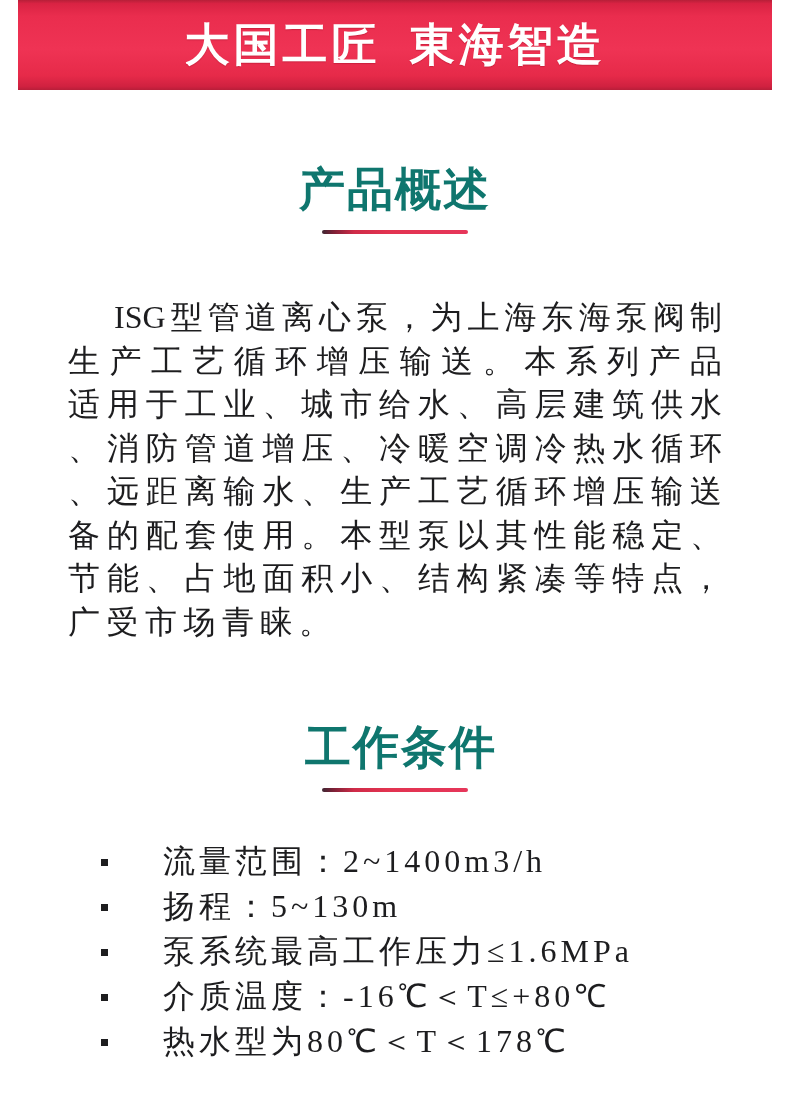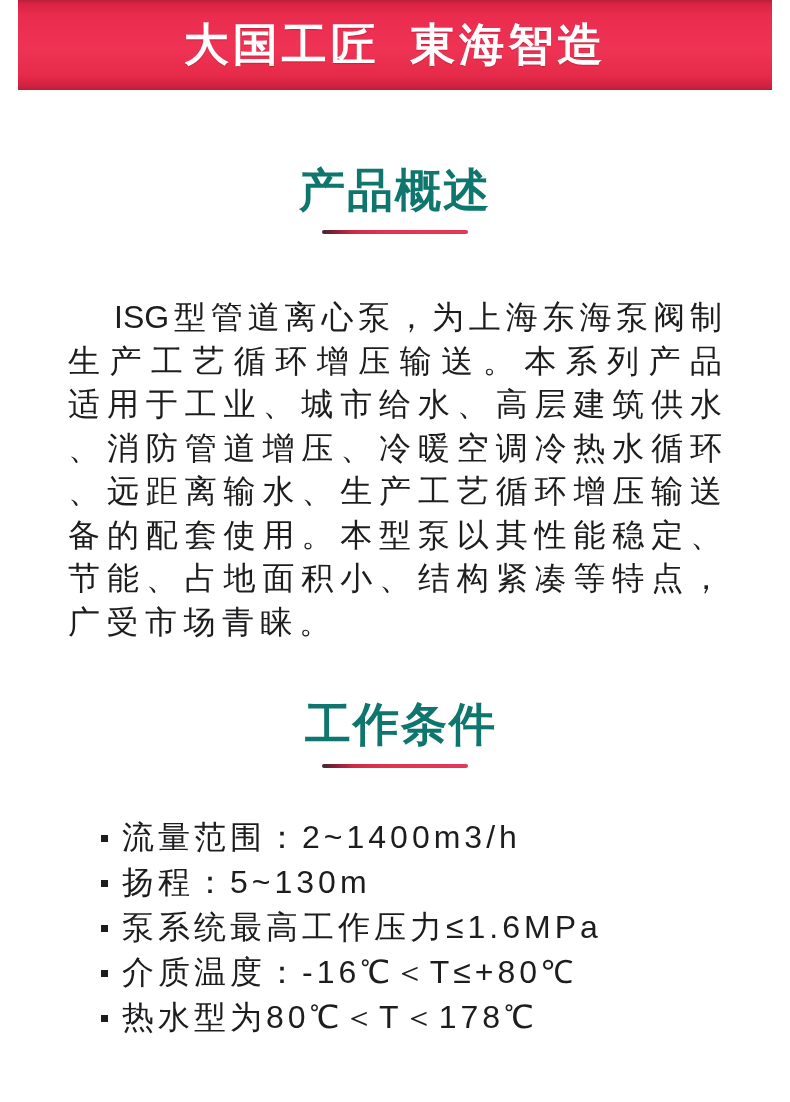--- a/index.html
+++ b/index.html
@@ -6,21 +6,21 @@
     margin: 0;
     padding: 0;
     background: #ffffff;
   }
   .page {
     position: relative;
     width: 754px;
     height: 1102px;
     margin: 0 auto;
     background: #ffffff;
-    font-family: Liberation Sans, sans-serif;
+    font-family: Liberation Serif, serif;
     color: #1d1d1f;
     overflow: hidden;
   }
 
   
   .banner {
     height: 90px;
     background: linear-gradient(180deg,
       #b71f38 0%, #d92343 4%, #ea2d4e 18%,
       #ef3354 55%, #e62a49 84%, #d02140 96%, #b81e39 100%);
@@ -43,21 +43,21 @@
   .sec-title {
     margin: 0;
     font-size: 46px;
     line-height: 52px;
     font-weight: 700;
     text-align: center;
     color: #0f766e;
     letter-spacing: 2px;
   }
   .sec-title.first-title { margin-top: 74px; }
-  .sec-title.second-title { margin-top: 54px; padding-left: 12px; }
+  .sec-title.second-title { margin-top: 78px; padding-left: 12px; }
   .title-underline {
     width: 146px;
     height: 4px;
     margin: 14px auto 0 auto;
     border-radius: 2px;
     background: linear-gradient(90deg,
       #3f2633 0%, #7e2036 8%, #cf2b48 22%, #e23350 45%, #e6365a 100%);
   }
 
   
@@ -86,20 +86,21 @@
     padding: 0;
   }
   .cond-item {
     display: flex;
     align-items: center;
     font-size: 32px;
     line-height: 45px;
     letter-spacing: 4px;
     color: #1d1d1f;
     white-space: nowrap;
+    gap: 41px;
   }
   .bullet-marker {
     flex: 0 0 auto;
     width: 7px;
     height: 7px;
     background: #1d1d1f;
     margin-right: 14px;
     margin-top: 2px;
   }
 </style>

